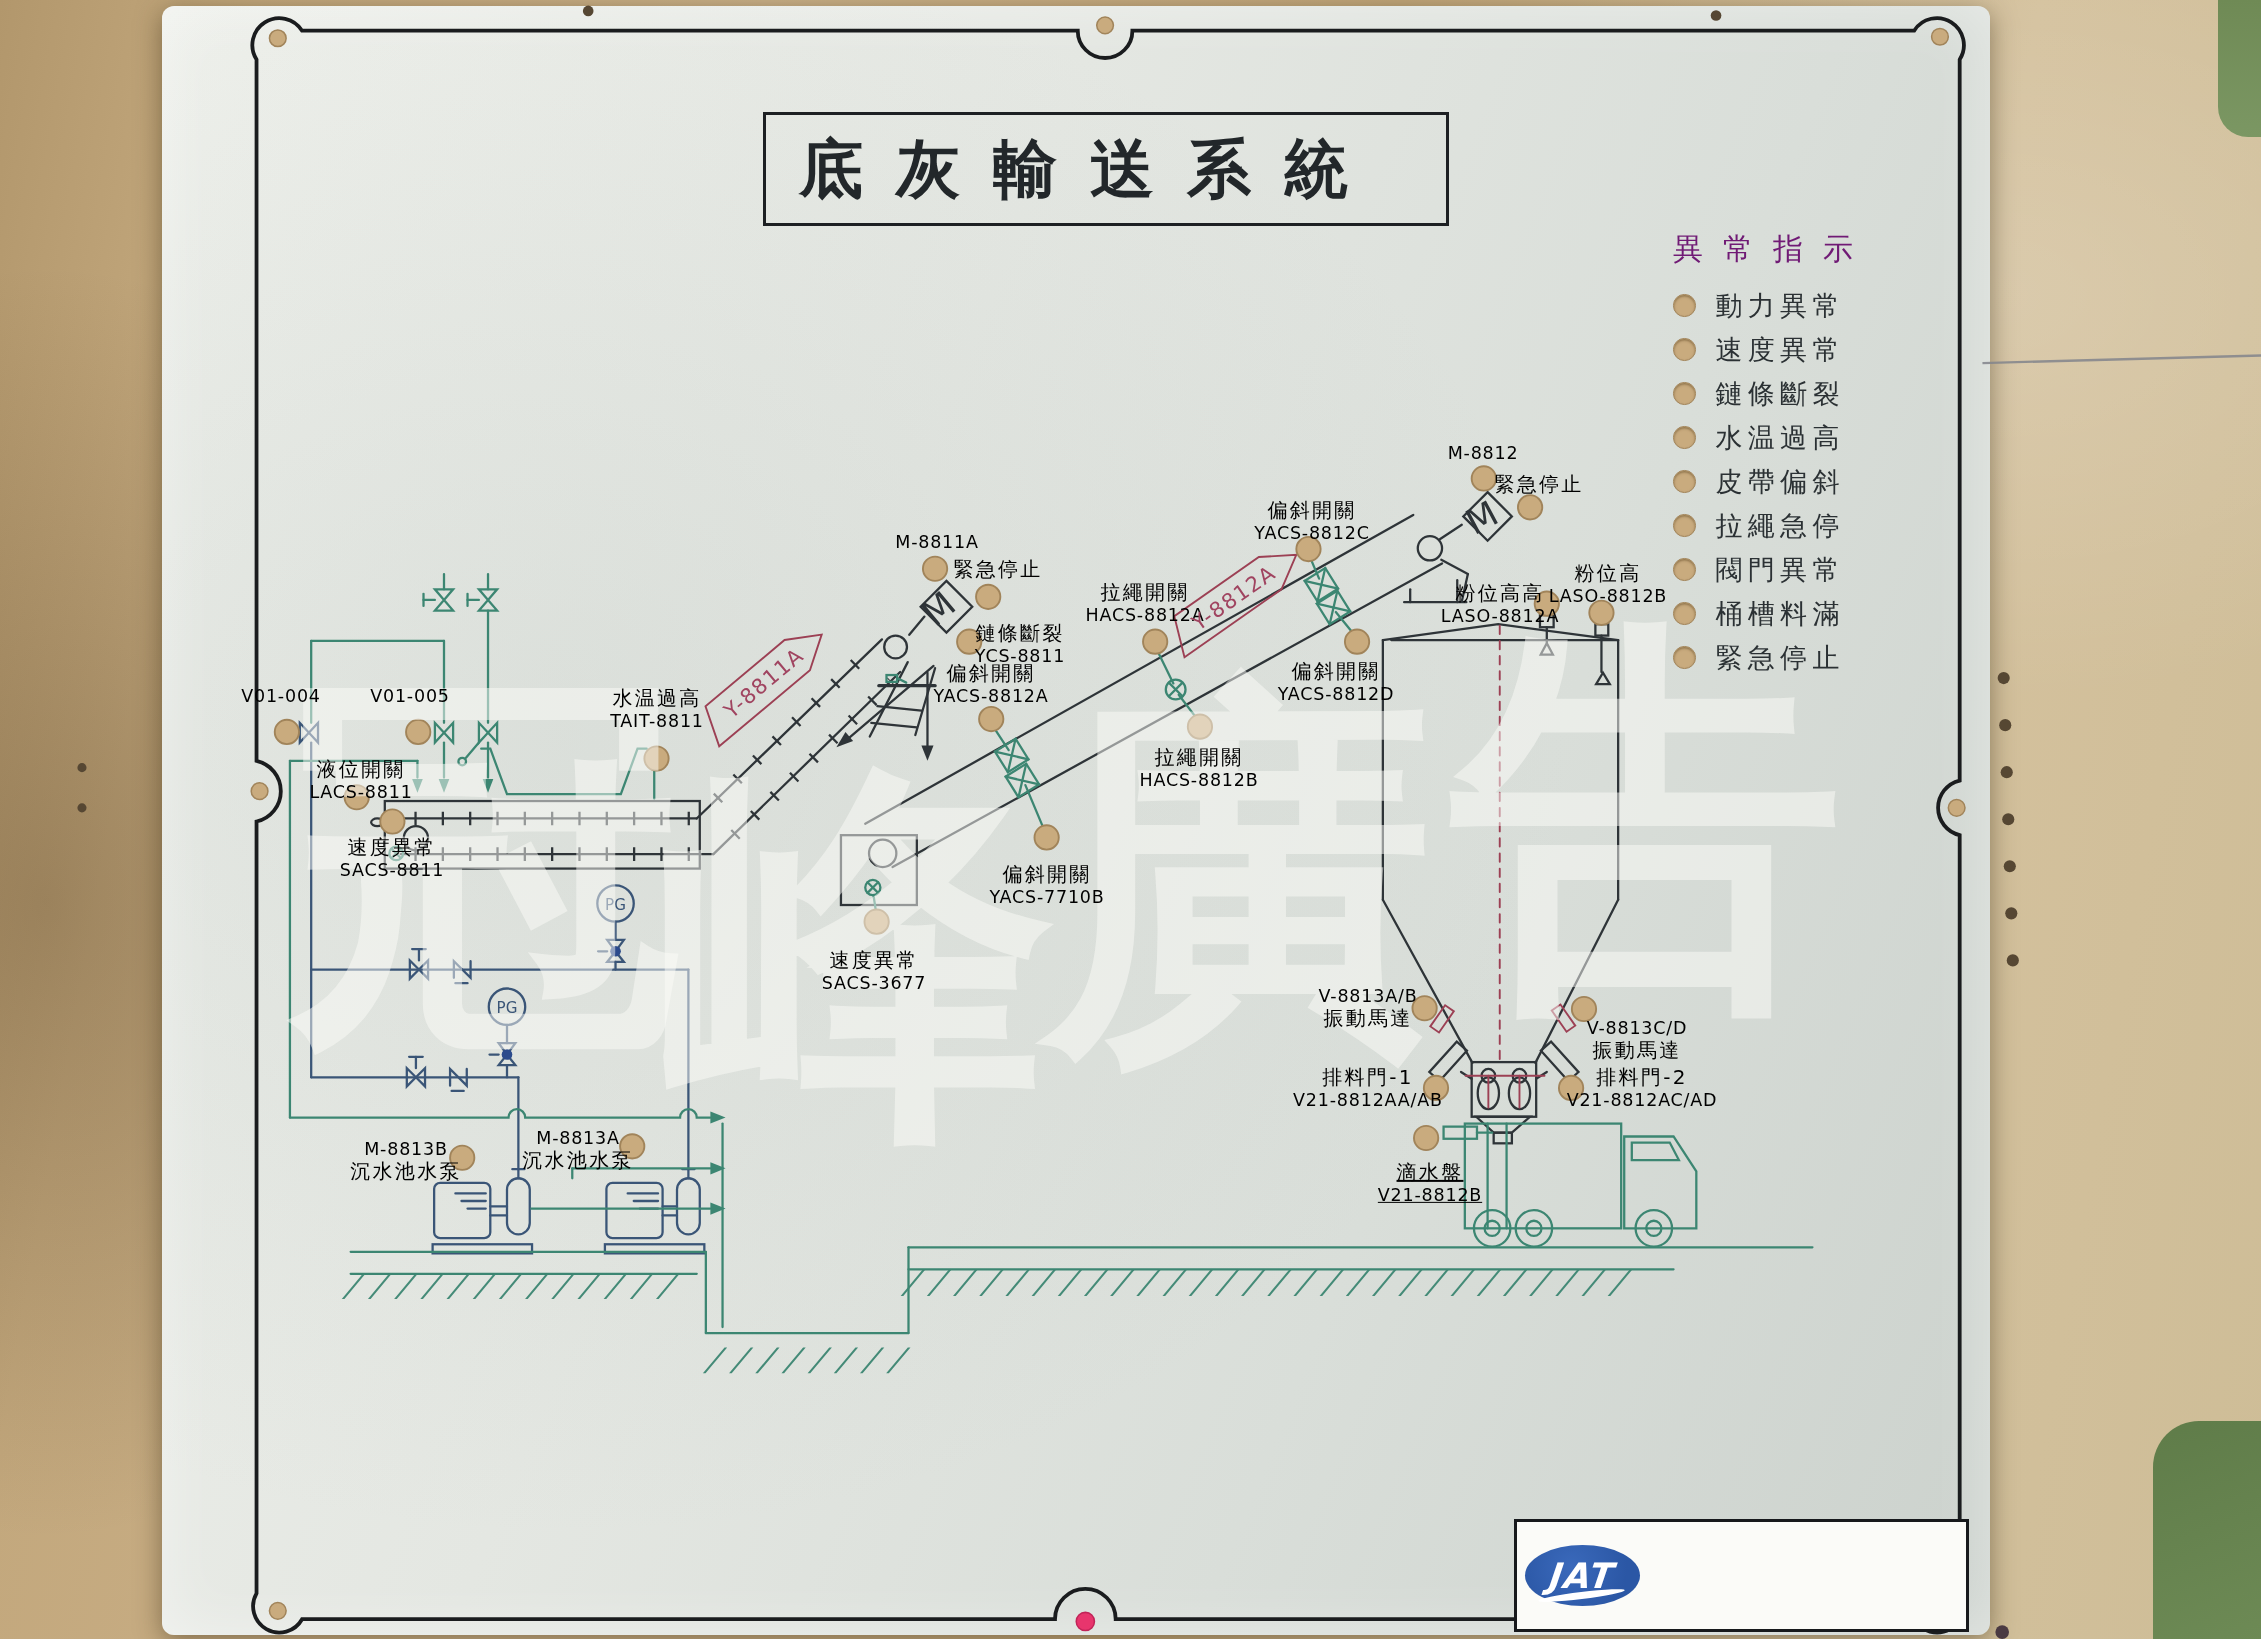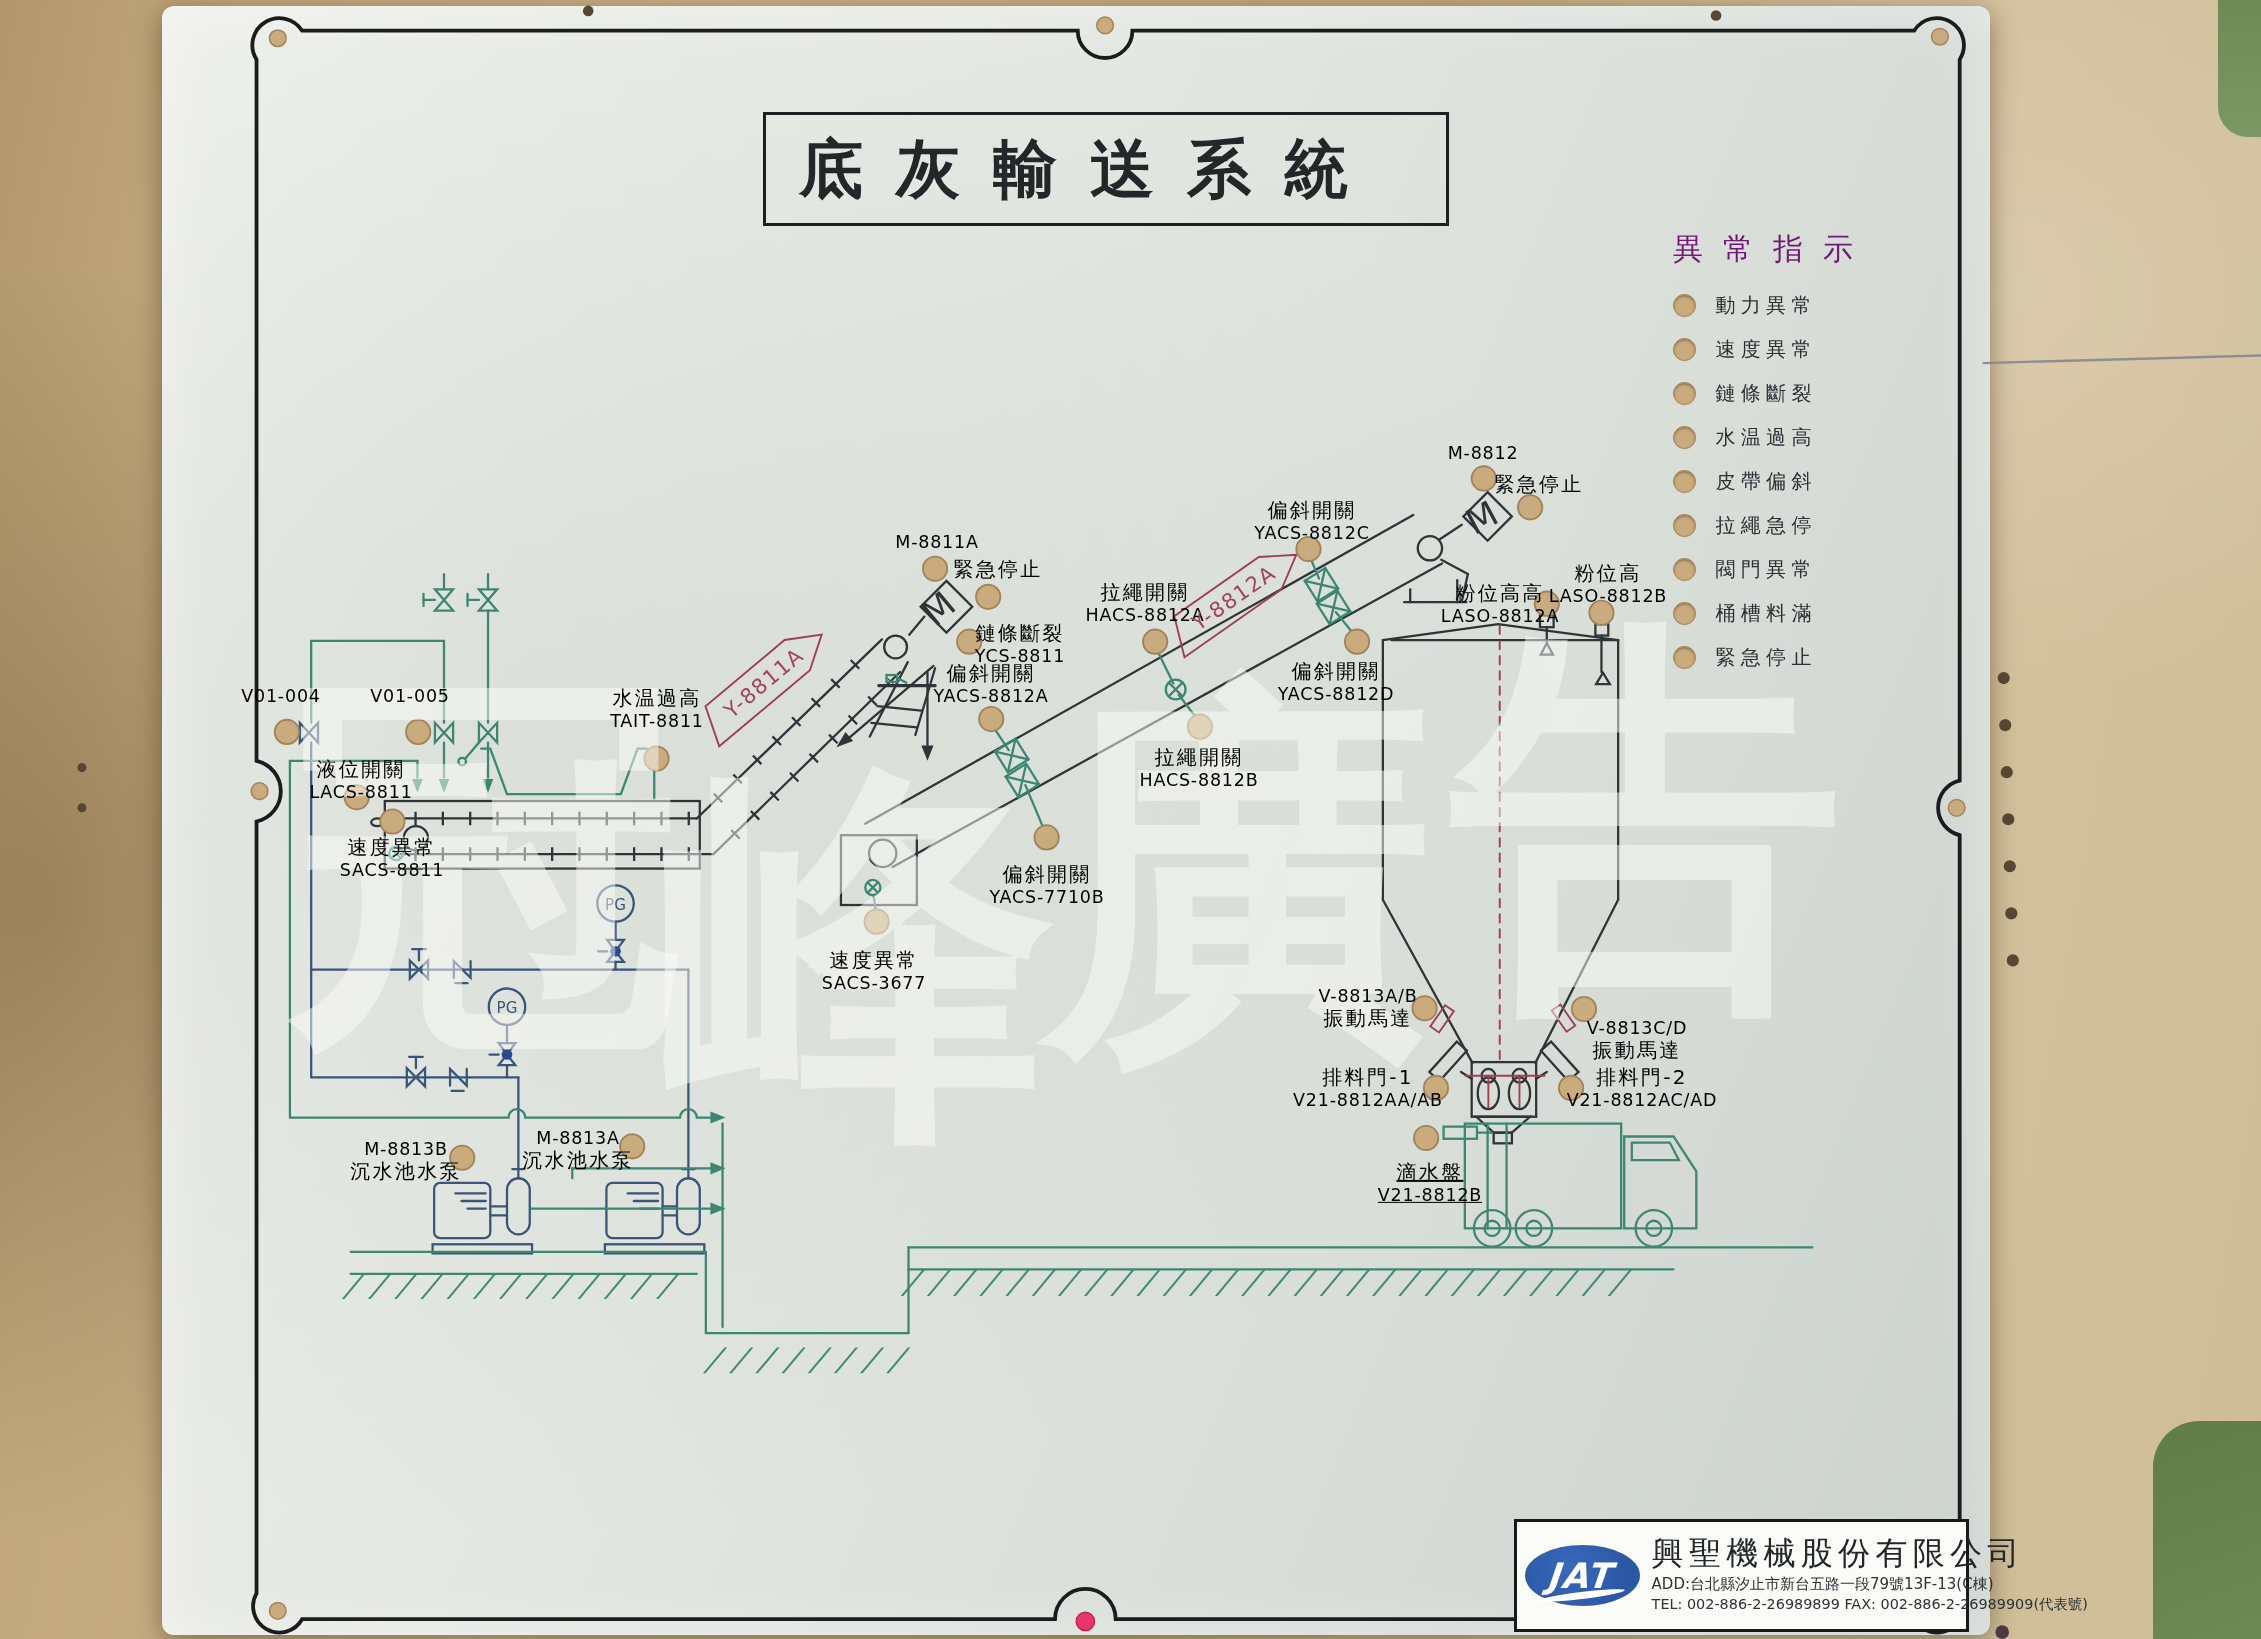--- a/index.html
+++ b/index.html
@@ -30,21 +30,21 @@
   #title-box{
     position:absolute;left:763px;top:112px;width:680px;height:108px;border:3.8px solid #1d2023;
     display:flex;align-items:center;justify-content:flex-start;
   }
   #title-box .t{font-size:64px;font-weight:600;letter-spacing:33px;color:#22272a;text-indent:33px;white-space:nowrap;}
   
   #legend{position:absolute;left:1673px;top:229px;}
   #legend .hdr{font-size:30px;font-weight:500;letter-spacing:20px;color:#701a75;margin-bottom:13.7px;white-space:nowrap;}
   #legend .row{display:flex;align-items:center;height:44px;}
   #legend .dot{width:20.5px;height:20.5px;border-radius:50%;background:#c9ab7e;border:1.5px solid #a1845a;margin-right:20px;flex:0 0 auto;box-shadow:inset 0 1.5px 2.3px rgba(90,65,30,.5);}
-  #legend .lab{font-size:20px;letter-spacing:5.3px;color:#2b3134;white-space:nowrap;}
+  #legend .lab{font-size:27px;letter-spacing:5.3px;color:#2b3134;white-space:nowrap;}
   
   .lbl{position:absolute;left:var(--x);top:var(--y);transform:translate(-50%,-50%);
        text-align:center;color:#000000;white-space:nowrap;line-height:1.18;}
   .lbl .zh{display:block;font-size:20px;letter-spacing:2.3px;}
   .lbl .code{display:block;font-size:17.5px;letter-spacing:0.8px;}
   .flag-txt{position:absolute;color:#a04460;font-size:21px;letter-spacing:1.5px;white-space:nowrap;}
   
   #company{position:absolute;left:1514px;top:1519px;width:455px;height:113px;background:#fbfbf8;
            border:3.8px solid #17191c;box-sizing:border-box;display:flex;align-items:center;padding:4.6px 7.6px;}
   #logo{position:relative;width:115px;height:61px;background:radial-gradient(circle at 40% 35%,#3a69bb,#2b57a5 70%);
@@ -545,19 +545,14 @@
     <span class="zh">沉水池水泵</span>
   </div>
 
 <span class="flag-txt" style="left:764px;top:683px;transform:translate(-50%,-50%) rotate(-40deg)">Y-8811A</span>
 <span class="flag-txt" style="left:1234px;top:598px;transform:translate(-50%,-50%) rotate(-35deg)">Y-8812A</span>
 
 <div id="company">
   <div id="logo">
       <span class="jat">JAT</span>
     </div>
-  <div class="col">
-    <div class="name">興聖機械股份有限公司</div>
-    <div class="addr">ADD:台北縣汐止市新台五路一段79號13F-13(C棟)</div>
-    <div class="tel">TEL: 002-886-2-26989899   FAX: 002-886-2-26989909(代表號)</div>
-  </div>
 </div>
 
 
 </body></html>

